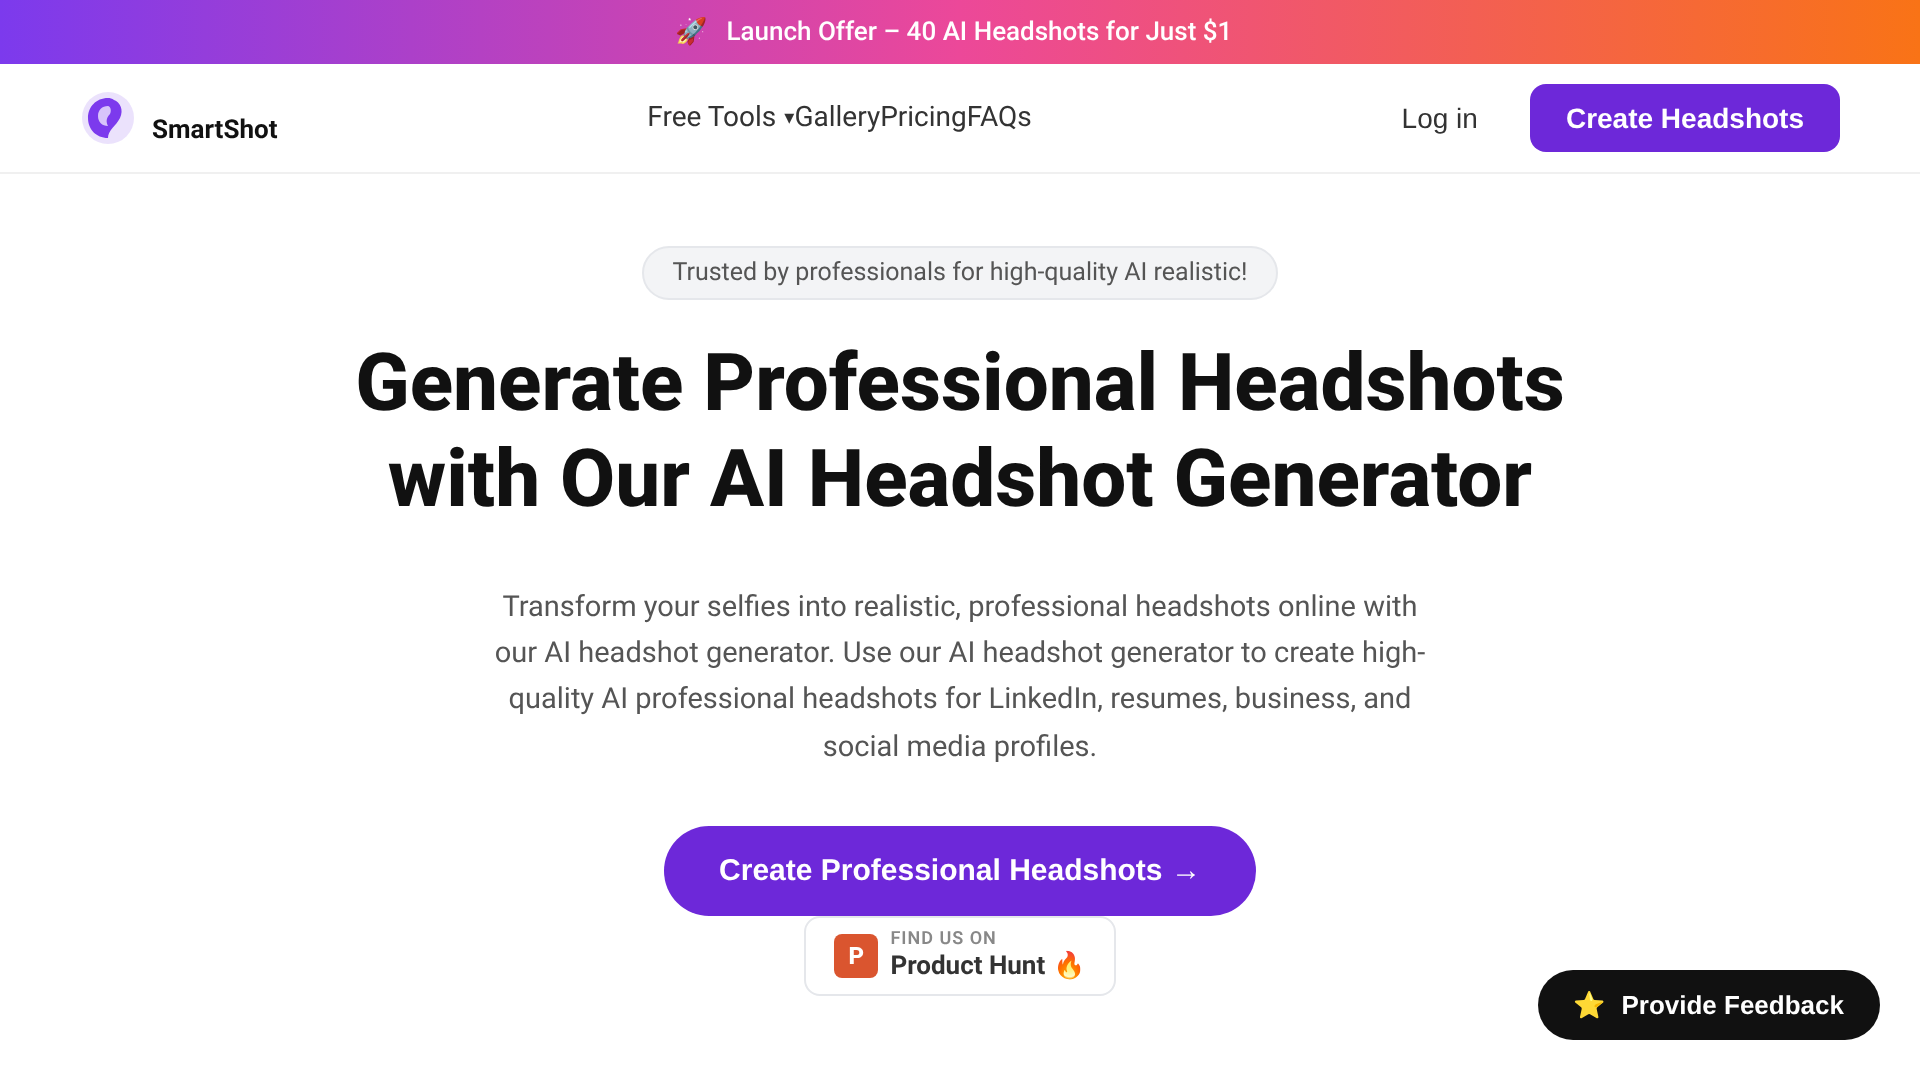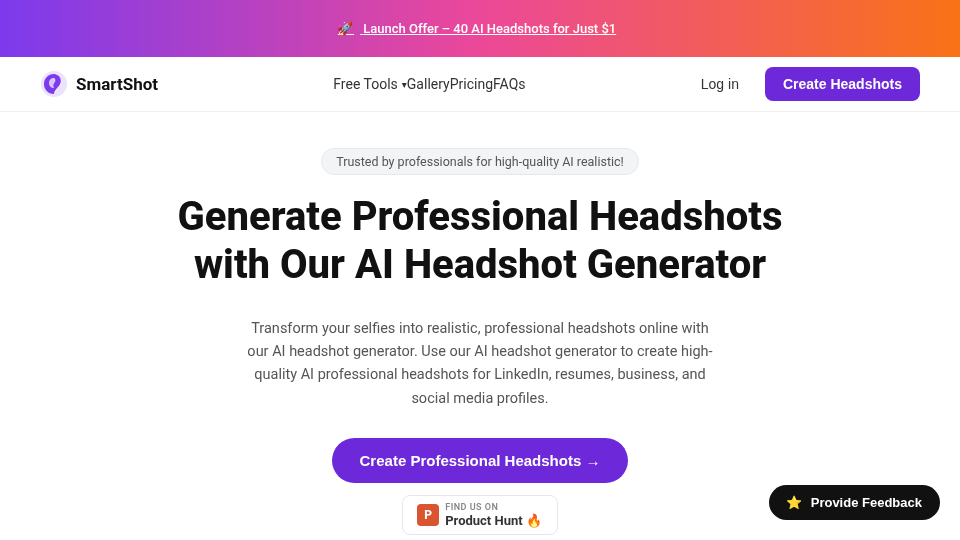--- a/index.html
+++ b/index.html
@@ -3,41 +3,40 @@
   <meta charset="utf-8">
   <style>
     * { margin: 0; padding: 0; box-sizing: border-box; }
     body { font-family: -apple-system, BlinkMacSystemFont, 'Segoe UI', Roboto, sans-serif; background: #fff; width: 960px; overflow-x: hidden; }
 
     
     .top-banner {
       background: linear-gradient(90deg, #7c3aed, #ec4899, #f97316);
       color: white;
       text-align: center;
-      padding: 21px 16px;
+      padding: 8px 16px;
       font-size: 13px;
       font-weight: 500;
-      text-decoration: underline;
     }
     .top-banner span { margin-right: 6px; }
 
     
     .navbar {
       display: flex;
       align-items: center;
       justify-content: space-between;
       padding: 10px 40px;
       border-bottom: 1px solid #f0f0f0;
     }
     .logo {
       display: flex;
-      align-items: center;
+      align-items: flex-end;
       gap: 8px;
       font-weight: 700;
-      font-size: 17px;
+      font-size: 13px;
       color: #111;
     }
     .logo-icon {
       width: 28px;
       height: 28px;
     }
     .nav-links {
       display: flex;
       align-items: flex-end;
       font-size: 14px;
@@ -109,21 +108,21 @@
       color: white;
       border: none;
       padding: 14px 28px;
       border-radius: 30px;
       font-size: 15px;
       font-weight: 600;
       cursor: pointer;
       display: inline-flex;
       align-items: center;
       gap: 8px;
-      margin-bottom: 12px;
+      margin-bottom: 0;
     }
 
     
     .ph-badge {
       display: inline-flex;
       align-items: center;
       gap: 6px;
       border: 1.5px solid #e5e7eb;
       border-radius: 8px;
       padding: 6px 14px;

